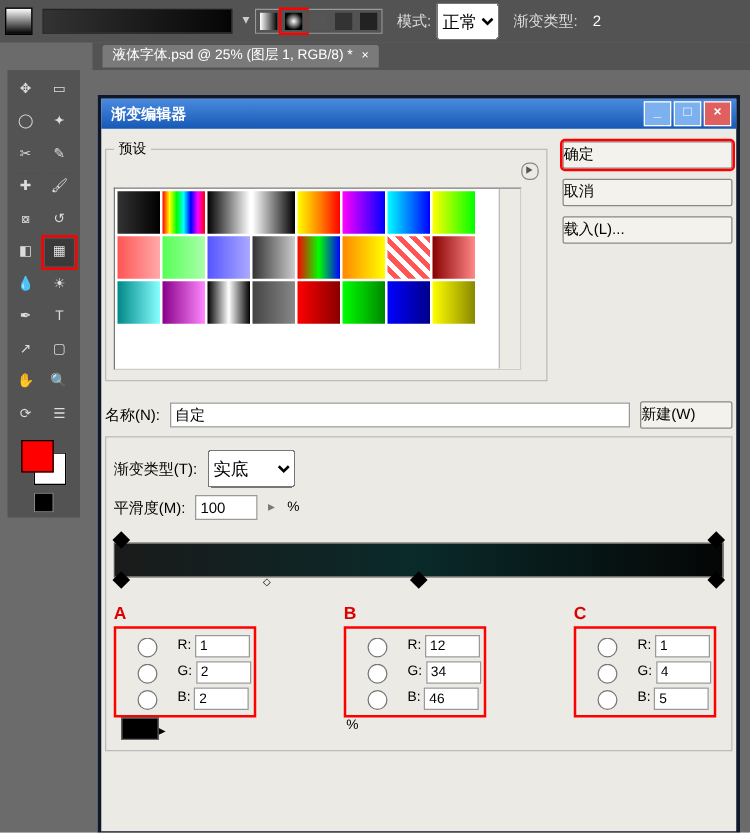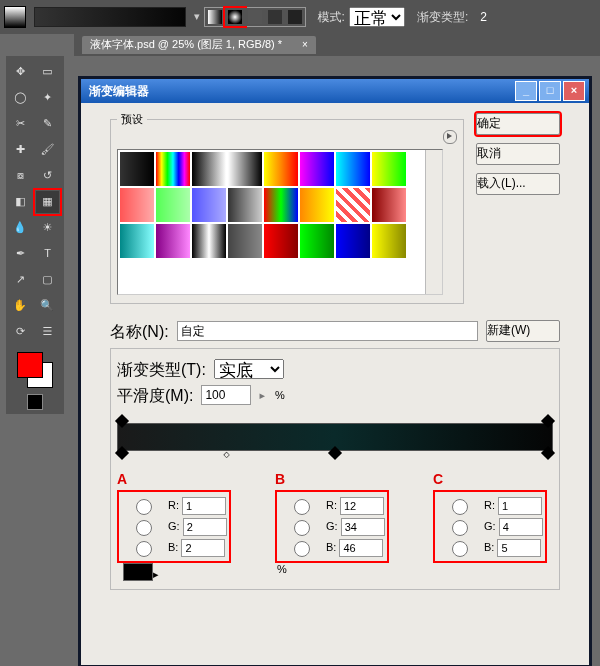--- a/index.html
+++ b/index.html
@@ -4,47 +4,47 @@
 <style>
   body{margin:0;background:#6b6b6b;font:11px/1.2 "Microsoft YaHei","SimSun",sans-serif;color:#000;width:600px;height:666px;overflow:hidden;position:relative}
   .topbar{background:#535353;height:30px;display:flex;align-items:center;padding:2px 4px;gap:4px}
   .swatch{width:20px;height:20px;background:linear-gradient(#fff,#000);border:1px solid #000}
   .grad-strip{width:150px;height:18px;background:linear-gradient(90deg,#333,#050505);border:1px solid #222;margin:0 4px}
   .grad-type-group{display:flex;gap:0;border:1px solid #999}
   .grad-type{width:20px;height:18px;background:#535353;display:flex;align-items:center;justify-content:center}
   .grad-type svg{display:block}
   .hl-red{outline:2px solid #f00;outline-offset:0}
   .lbl{color:#ddd;font-size:12px;margin-left:8px}
-  .combo{height:20px;font-size:17px}
+  .combo{height:30px;font-size:14px}
   .tabbar{background:#535353;height:22px;display:flex;align-items:center;padding:0 8px;margin-left:74px}
-  .tab{background:#7a7a7a;color:#fff;padding:2px 8px;font-size:11px;border-radius:2px 2px 0 0;display:flex;align-items:center;gap:20px}
+  .tab{background:#7a7a7a;color:#fff;padding:2px 8px;font-size:11px;border-radius:2px 2px 0 0;display:flex;align-items:center;gap:7px}
   .tab-x{font-size:10px;cursor:pointer}
   .tools{position:absolute;left:6px;top:56px;width:54px;background:#535353;padding:4px 2px;display:flex;flex-wrap:wrap;gap:2px}
   .tool{width:23px;height:22px;background:#535353;border:1px solid #535353;display:flex;align-items:center;justify-content:center;color:#ddd}
   .tool.sel{background:#3a3a3a}
   .swatch-big{width:36px;height:36px;position:relative}
   .swatch-big .fg{position:absolute;left:0;top:0;width:24px;height:24px;background:#ff0000;border:1px solid #000}
   .swatch-big .bg{position:absolute;right:0;bottom:0;width:24px;height:24px;background:#fff;border:1px solid #000}
   .mini{width:14px;height:14px;background:#000;border:1px solid #888;margin-top:4px}
   .dialog{position:absolute;left:78px;top:76px;width:508px;height:586px;background:#eceae5;border:3px solid #0f172a}
   .titlebar{height:24px;background:linear-gradient(#4a8ae0,#1659b5);color:#fff;display:flex;align-items:center;padding:0 4px 0 8px;font-weight:bold;font-size:12px}
   .titlebar .sp{flex:1}
   .winbtn{width:20px;height:18px;background:#7db0ef;border:1px solid #fff;margin-left:2px;text-align:center;font:bold 11px/16px sans-serif;color:#fff}
   .winbtn.close{background:#e06060}
-  .body{padding:10px 29px}
+  .body{padding:10px 3px}
   fieldset{border:1px solid #bbb;margin:0 0 10px 0;padding:4px 6px 8px 6px}
   legend{font-size:11px;padding:0 4px}
   .presets{display:flex;gap:12px}
   .preset-grid{width:320px;height:140px;border:1px inset #ccc;background:#fff;padding:2px;display:flex;flex-wrap:wrap;align-content:flex-start;gap:2px;overflow:hidden;position:relative}
   .preset-grid::after{content:'';position:absolute;right:0;top:0;bottom:0;width:16px;background:#eceae5;border-left:1px solid #bbb}
   .preset{width:34px;height:34px}
   .btncol{display:flex;flex-direction:column;gap:8px;flex:1}
   .btn{height:20px;border:1px solid #888;background:#f4f2ec;font-size:12px;line-height:18px;border-radius:2px}
   .row{display:flex;align-items:center;gap:8px;margin:6px 0}
-  .row label{font-size:16px}
+  .row label{font-size:12px}
   input[type=text]{height:18px;font-size:12px;border:1px solid #999;padding:0 3px;background:#fff}
   .name-input{flex:1}
   .grad-bar{height:26px;background:linear-gradient(90deg,#1a1a1a,#0a2a2a 50%,#050505);border:1px solid #555;margin:18px 0 6px 0;position:relative}
   .stop{position:absolute;width:10px;height:10px;background:#000;top:100%;transform:translate(-50%,-2px) rotate(45deg);}
   .ostop{position:absolute;width:10px;height:10px;background:#000;bottom:100%;transform:translate(-50%,2px) rotate(45deg);}
   .mid{position:absolute;top:100%;transform:translate(-50%,0);font-size:8px}
   .stops-area{display:flex;justify-content:space-between;margin-top:20px}
   .stopcol{width:120px}
   .stopcol .tag{color:#d00;font-weight:bold;font-size:14px;margin-bottom:2px;display:block}
   .rgbrow{display:flex;align-items:center;gap:3px;margin:2px 0}

